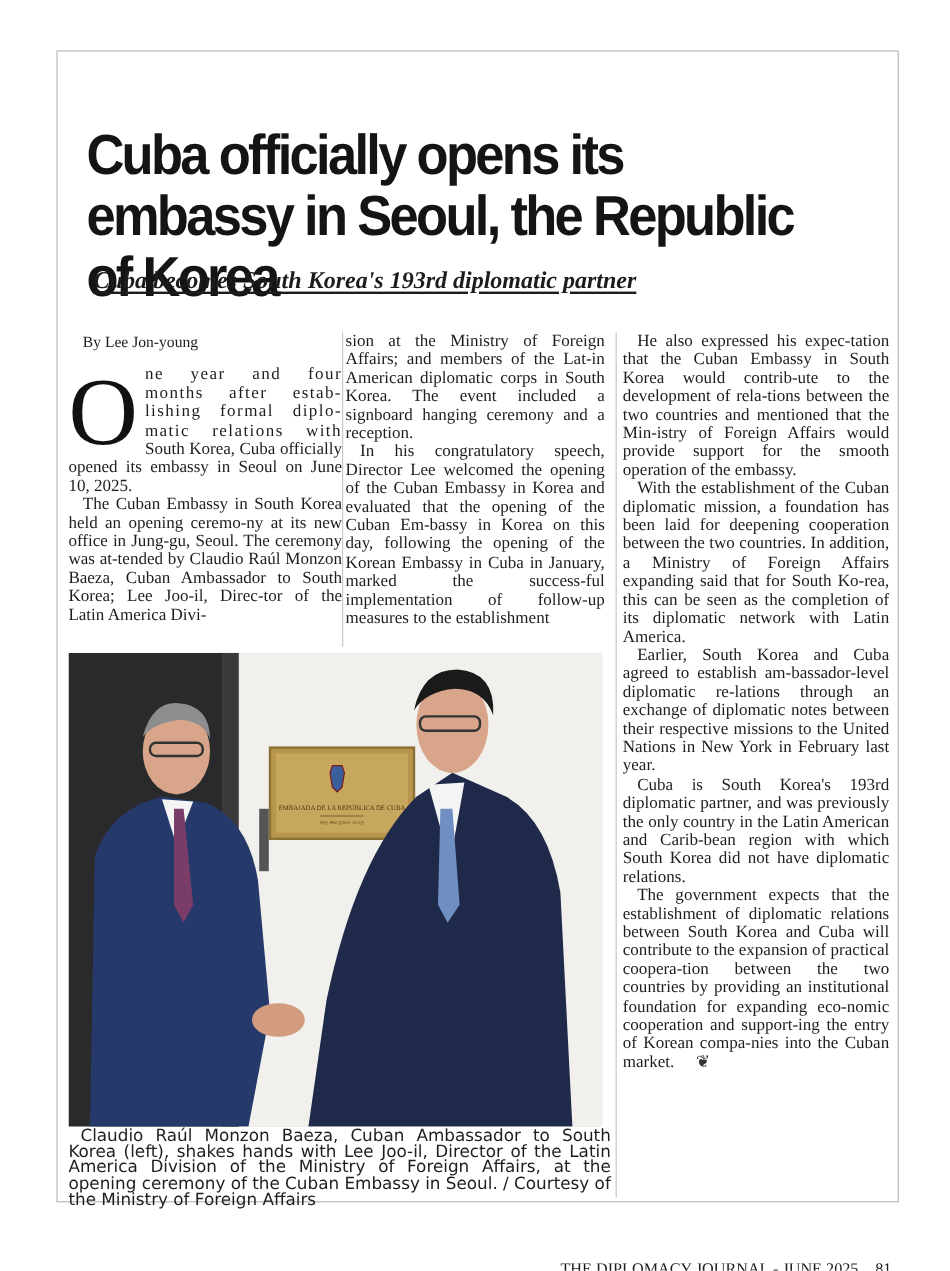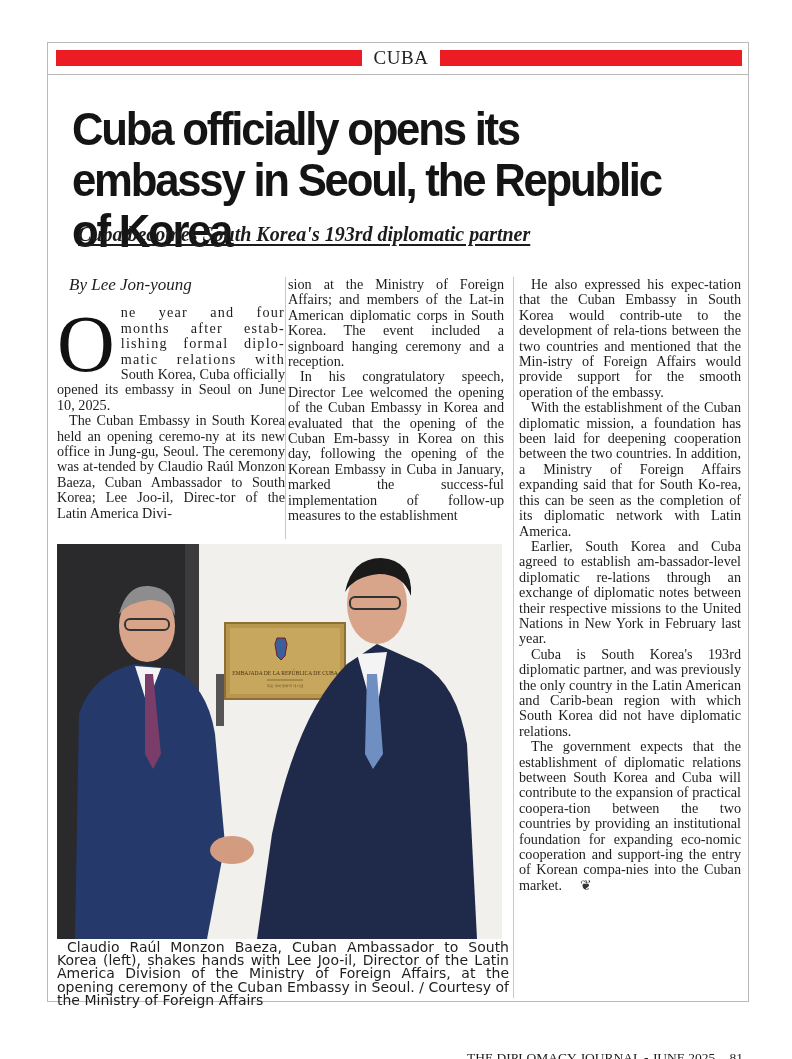--- a/index.html
+++ b/index.html
@@ -14,41 +14,36 @@
   .subhead { position: absolute; left: 26px; top: 176px; margin: 4px; font-family: "Liberation Serif", serif; font-style: italic; font-size: 20px; text-decoration: underline; text-underline-offset: 3px; color: #1c1c1c; }
   .col { position: absolute; font-family: "Liberation Serif", serif; font-size: 14.2px; line-height: 15.4px; text-align: justify; color: #1d1d1d; }
   .col p { margin: 0; text-indent: 12px; }
   .col p.noindent { text-indent: 0; }
   .col1 { left: 9px; top: 234px; width: 228px; }
   .col2 { left: 240px; top: 234px; width: 216px; }
   .col3 { left: 471px; top: 234px; width: 222px; }
   .rule { position: absolute; width: 1px; background: #c9c9c9; }
   .rule.r1 { left: 237px; top: 234px; height: 262px; }
   .rule.r2 { left: 465px; top: 234px; height: 721px; }
-  .byline { font-style: italic; margin: 0 0 13px 12px !important; text-indent: 0 !important; font-size: 17px; }
+  .byline { margin: 0 0 13px 12px !important; text-indent: 0 !important; font-size: 13px; }
   .dropcap { float: left; font-family: "Liberation Serif", serif; font-size: 80px; line-height: 62px; margin: 4px 6px 0 0; padding-top: 4px; color: #111; }
   .wide { letter-spacing: 1.2px; }
   .end-mark { display: inline-block; margin-left: 6px; font-size: 14px; color: #333; }
   .photo { position: absolute; left: 9px; top: 501px; width: 445px; height: 395px; overflow: hidden; background: #e9e8e4; }
   .photo svg { display: block; }
   .caption { position: absolute; left: 9px; top: 898px; width: 452px; font-family: "DejaVu Sans", sans-serif; font-size: 14px; line-height: 13.2px; color: #1e1e1e; text-align: justify; }
   .caption span.first { padding-left: 10px; }
   .footer { position: absolute; left: 467px; top: 1011px; font-family: "Liberation Serif", serif; font-size: 13.5px; color: #1b1b1b; white-space: nowrap; margin-top: 39px; }
   .footer .page-num { margin-left: 14px; }
 </style>
 </head>
 <body>
 
 <div class="frame">
 
-  <div class="sec-head">
-    <div class="red-bar left" style="background: rgb(236, 28, 36);"></div>
-    <div class="sec-label">CUBA</div>
-    <div class="red-bar right" style="background: rgb(236, 28, 36);"></div>
-  </div>
 
   <h1 class="headline">Cuba officially opens its embassy in Seoul, the Republic of Korea</h1>
   <h2 class="subhead">Cuba becomes South Korea's 193rd diplomatic partner</h2>
 
   <div class="col col1">
     <p class="byline">By Lee Jon-young</p>
     <p class="noindent"><span class="dropcap">O</span><span class="wide">ne year and four months after estab-lishing formal diplo-matic relations with</span> <span>South Korea, Cuba officially opened its embassy in Seoul on June 10, 2025.</span></p>
     <p>The Cuban Embassy in South Korea held an opening ceremo-ny at its new office in Jung-gu, Seoul. The ceremony was at-tended by Claudio Raúl Monzon Baeza, Cuban Ambassador to South Korea; Lee Joo-il, Direc-tor of the Latin America Divi-</p>
   </div>
 

